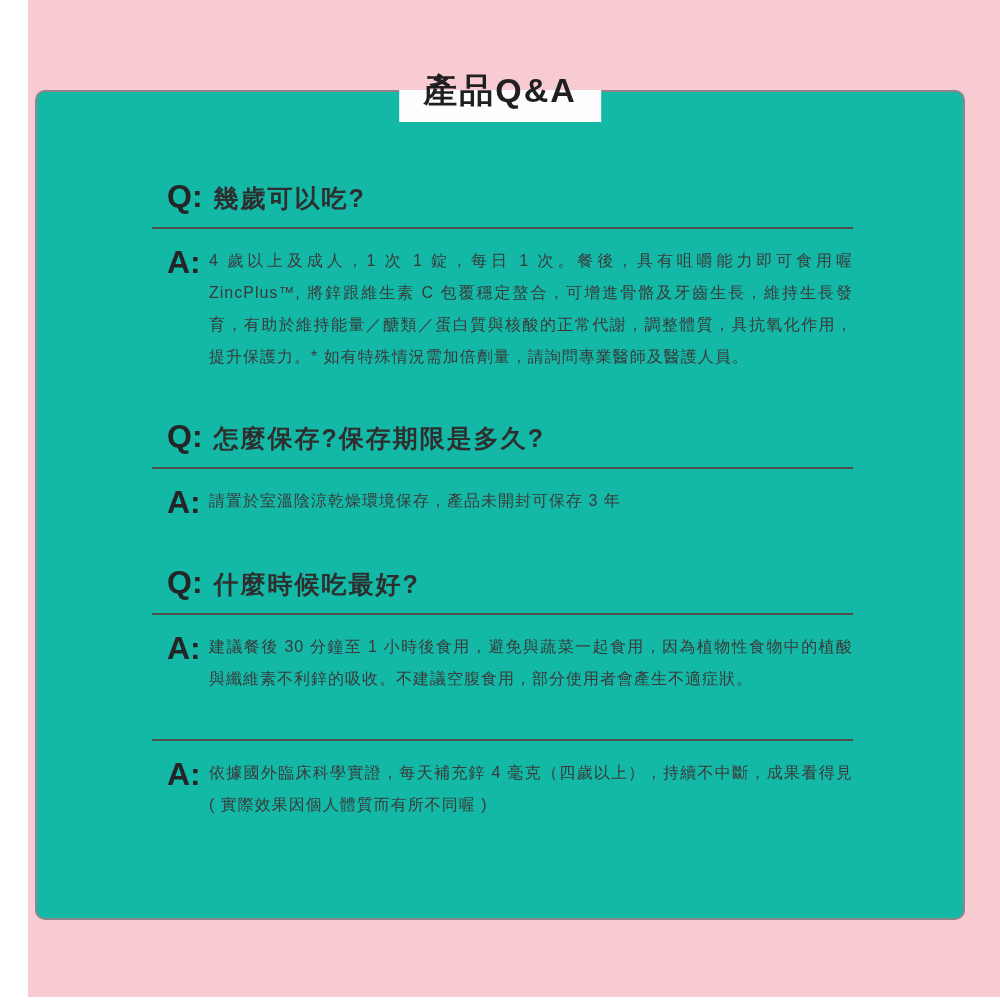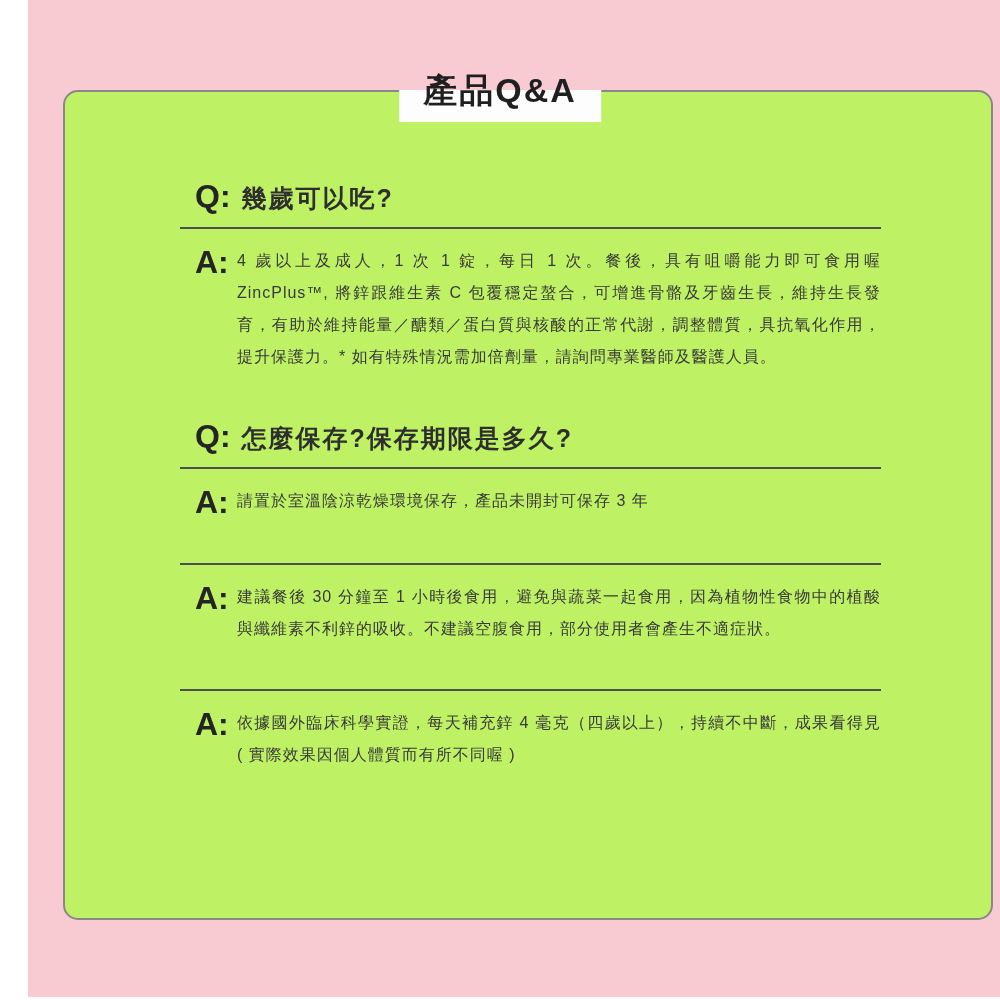--- a/index.html
+++ b/index.html
@@ -15,24 +15,23 @@
   .pink-bg {
     position: absolute;
     left: 28px; top: 0; right: 0; bottom: 3px;
     background: #f8cbd3;
   }
 
   .card {
     position: absolute;
     left: 35px; top: 90px;
     width: 930px; height: 830px;
-    background: #bef264;
+    background: #14b8a6;
     border: 2px solid #8d8589;
-    border-radius: 15px;
-    margin-left: 28px;
+    border-radius: 10px;
   }
 
   .page-title {
     position: absolute;
     top: 58px; left: 50%;
     transform: translateX(-50%);
     height: 64px; line-height: 64px;
     padding: 0 24px;
     background: linear-gradient(to bottom, #f8cbd3 0px, #f8cbd3 32px, #fdfdfd 32px, #fdfdfd 64px);
     font-size: 34px;
@@ -126,20 +125,23 @@
           <span class="q-label">Q:</span><span class="q-text">怎麼保存?保存期限是多久?</span>
         </div>
         <div class="divider"></div>
         <div class="a-row">
           <span class="a-label">A:</span>
           <p class="a-text">請置於室溫陰涼乾燥環境保存，產品未開封可保存 3 年</p>
         </div>
       </section>
 
       <section class="qa">
+        <div class="q-row">
+          <span class="q-label">Q:</span><span class="q-text">什麼時候吃最好?</span>
+        </div>
         <div class="divider"></div>
         <div class="a-row">
           <span class="a-label">A:</span>
           <p class="a-text">建議餐後 30 分鐘至 1 小時後食用，避免與蔬菜一起食用，因為植物性食物中的植酸與纖維素不利鋅的吸收。不建議空腹食用，部分使用者會產生不適症狀。</p>
         </div>
       </section>
 
       <section class="qa">
         <div class="divider"></div>
         <div class="a-row">

